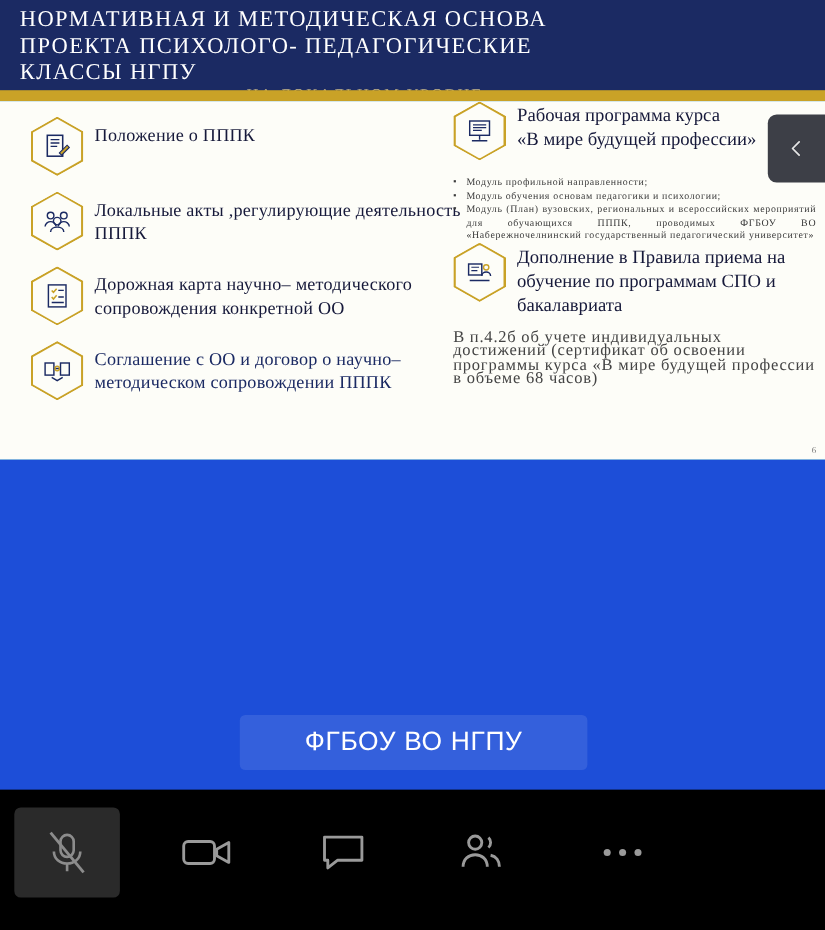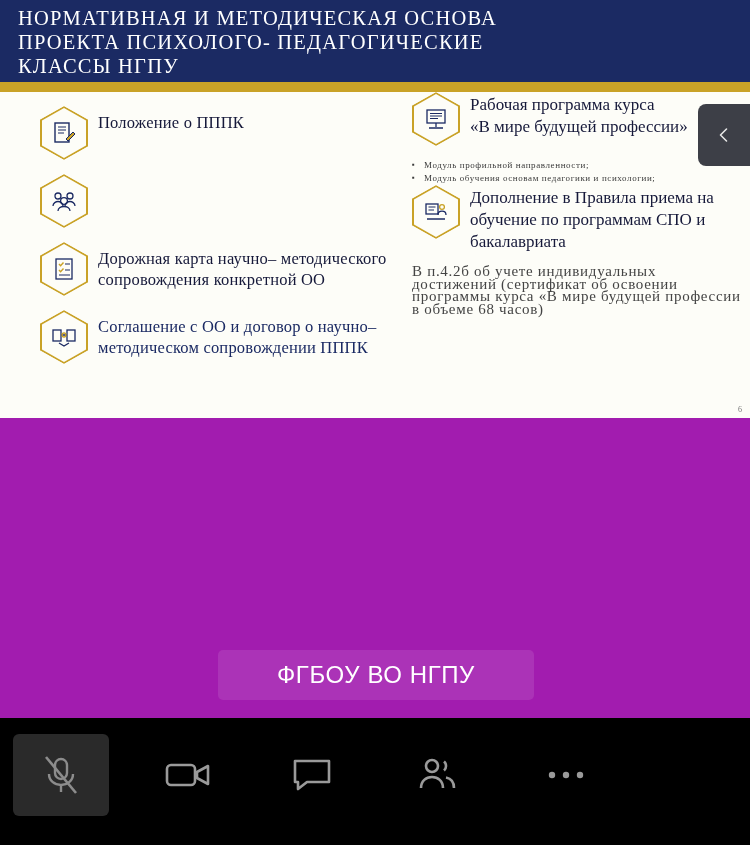--- a/index.html
+++ b/index.html
@@ -73,21 +73,21 @@
 
   .slide-body {
     position: relative;
     width: 750px;
     height: 326px;
     background: #fdfdf8;
   }
 
   .col-left {
     position: absolute;
-    left: 40px;
+    left: 28px;
     top: 14px;
     width: 400px;
   }
   .col-right {
     position: absolute;
     left: 412px;
     top: 0;
     width: 330px;
   }
 
@@ -209,21 +209,21 @@
   }
   .panel-handle svg { display: block; }
 
   
   .stage {
     position: absolute;
     left: 0;
     top: 418px;
     width: 750px;
     height: 300px;
-    background: #a21caf;
+    background: #1d4ed8;
   }
   .name-plate {
     position: absolute;
     left: 218px;
     bottom: 18px;
     width: 316px;
     height: 50px;
     background: rgba(255,255,255,0.10);
     border-radius: 5px;
     display: flex;
@@ -298,20 +298,22 @@
               <svg width="28" height="26" viewBox="0 0 28 26">
                 <circle cx="8" cy="8" r="3" fill="none" stroke="#1b2a63" stroke-width="1.3"></circle>
                 <circle cx="20" cy="8" r="3" fill="none" stroke="#1b2a63" stroke-width="1.3"></circle>
                 <circle cx="14" cy="13" r="3.4" fill="none" stroke="#1b2a63" stroke-width="1.3"></circle>
                 <path d="M3 18c0-3 3-4.5 5-4.5s5 1.5 5 4.5" fill="none" stroke="#1b2a63" stroke-width="1.3"></path>
                 <path d="M15 18c0-3 3-4.5 5-4.5s5 1.5 5 4.5" fill="none" stroke="#1b2a63" stroke-width="1.3"></path>
                 <path d="M8 23c0-3 3-4.5 6-4.5s6 1.5 6 4.5" fill="none" stroke="#1b2a63" stroke-width="1.3"></path>
               </svg>
             </div>
           </div>
+          <div class="item-text">Локальные акты ,регулирующие
+деятельность ПППК</div>
         </div>
 
         <div class="item">
           <div class="hexwrap">
             <div class="hex">
               <svg width="26" height="26" viewBox="0 0 26 26">
                 <rect x="5" y="3" width="16" height="20" fill="none" stroke="#1b2a63" stroke-width="1.3"></rect>
                 <path d="M8 8 l1.6 1.8 L12.5 6.5" fill="none" stroke="#c9a227" stroke-width="1.4"></path>
                 <path d="M8 14 l1.6 1.8 L12.5 12.5" fill="none" stroke="#c9a227" stroke-width="1.4"></path>
                 <line x1="14" y1="8" x2="19" y2="8" stroke="#1b2a63" stroke-width="1.2"></line>
@@ -358,20 +360,21 @@
               </svg>
             </div>
           </div>
           <div class="rp-title" style="white-space:pre-line">Рабочая программа курса
 «В мире будущей профессии»</div>
         </div>
 
         <ul class="bullets">
           <li>Модуль профильной направленности;</li>
           <li>Модуль обучения основам педагогики и психологии;</li>
+          <li>Модуль (План) вузовских, региональных и всероссийских мероприятий для обучающихся ПППК, проводимых ФГБОУ ВО «Набережночелнинский государственный педагогический университет»</li>
         </ul>
 
         <div class="item" style="">
           <div class="hexwrap">
             <div class="hex">
               <svg width="28" height="26" viewBox="0 0 28 26">
                 <rect x="4" y="5" width="12" height="10" fill="none" stroke="#1b2a63" stroke-width="1.3"></rect>
                 <line x1="6.5" y1="8" x2="13.5" y2="8" stroke="#1b2a63" stroke-width="1"></line>
                 <line x1="6.5" y1="11" x2="12" y2="11" stroke="#1b2a63" stroke-width="1"></line>
                 <circle cx="20" cy="8" r="2.4" fill="none" stroke="#c9a227" stroke-width="1.3"></circle>

